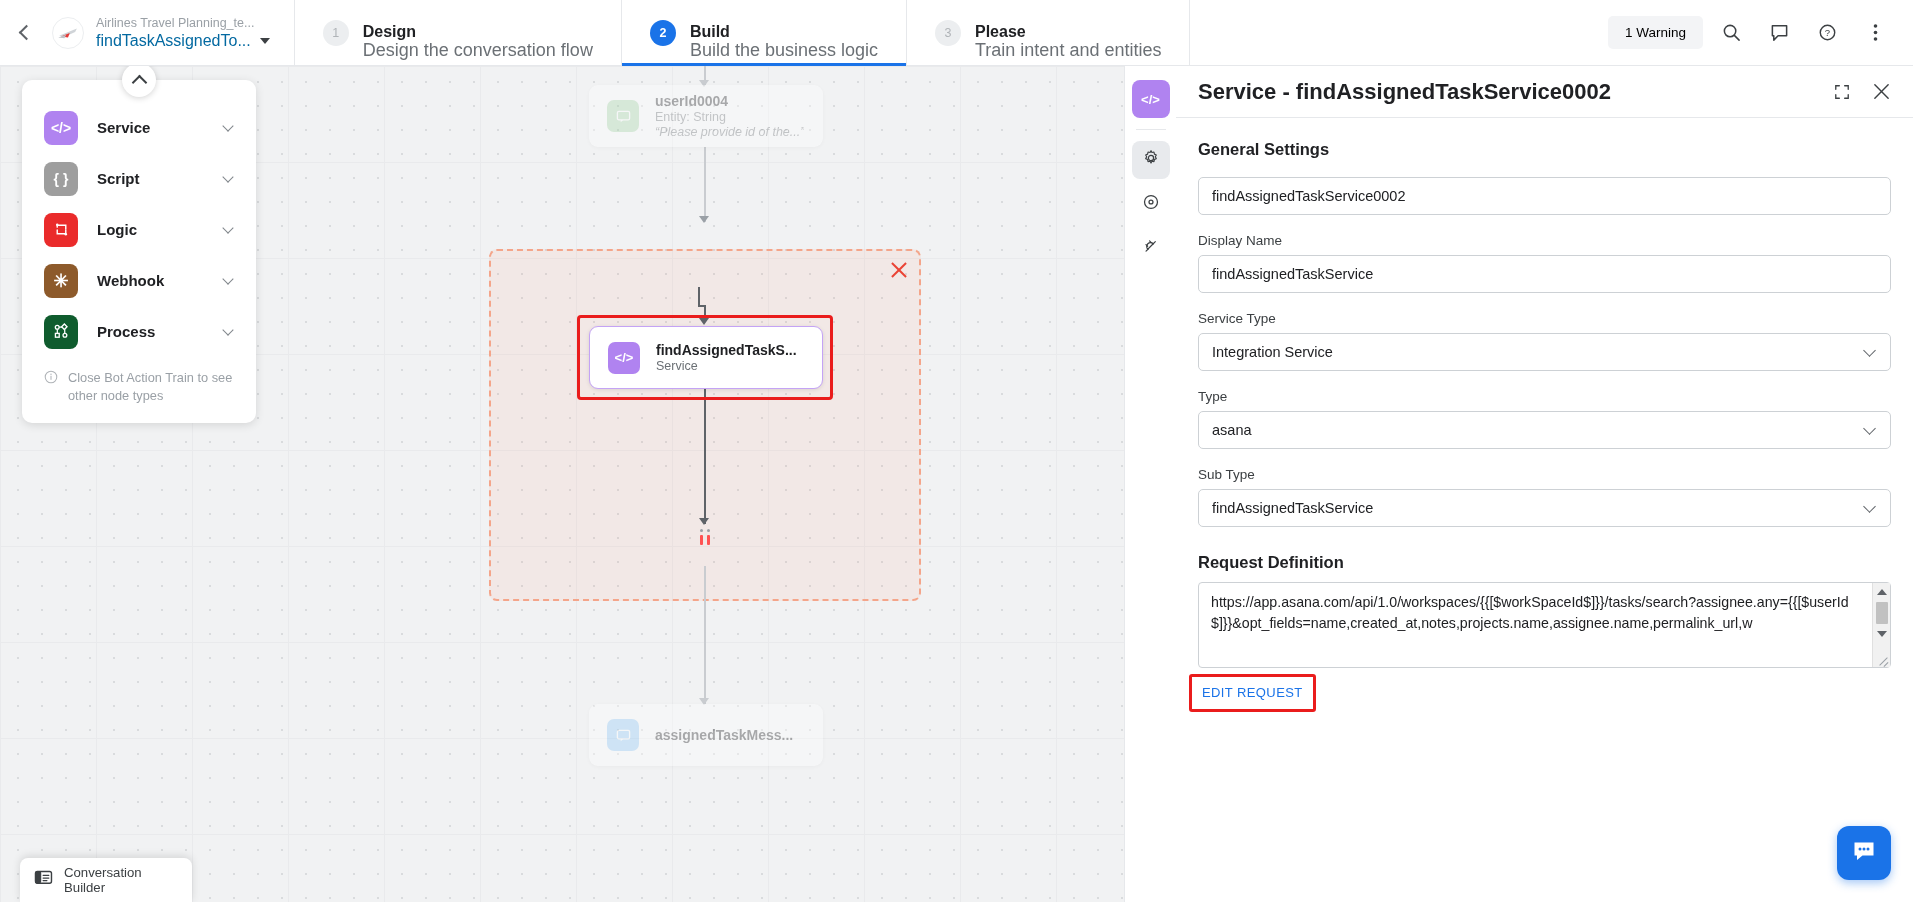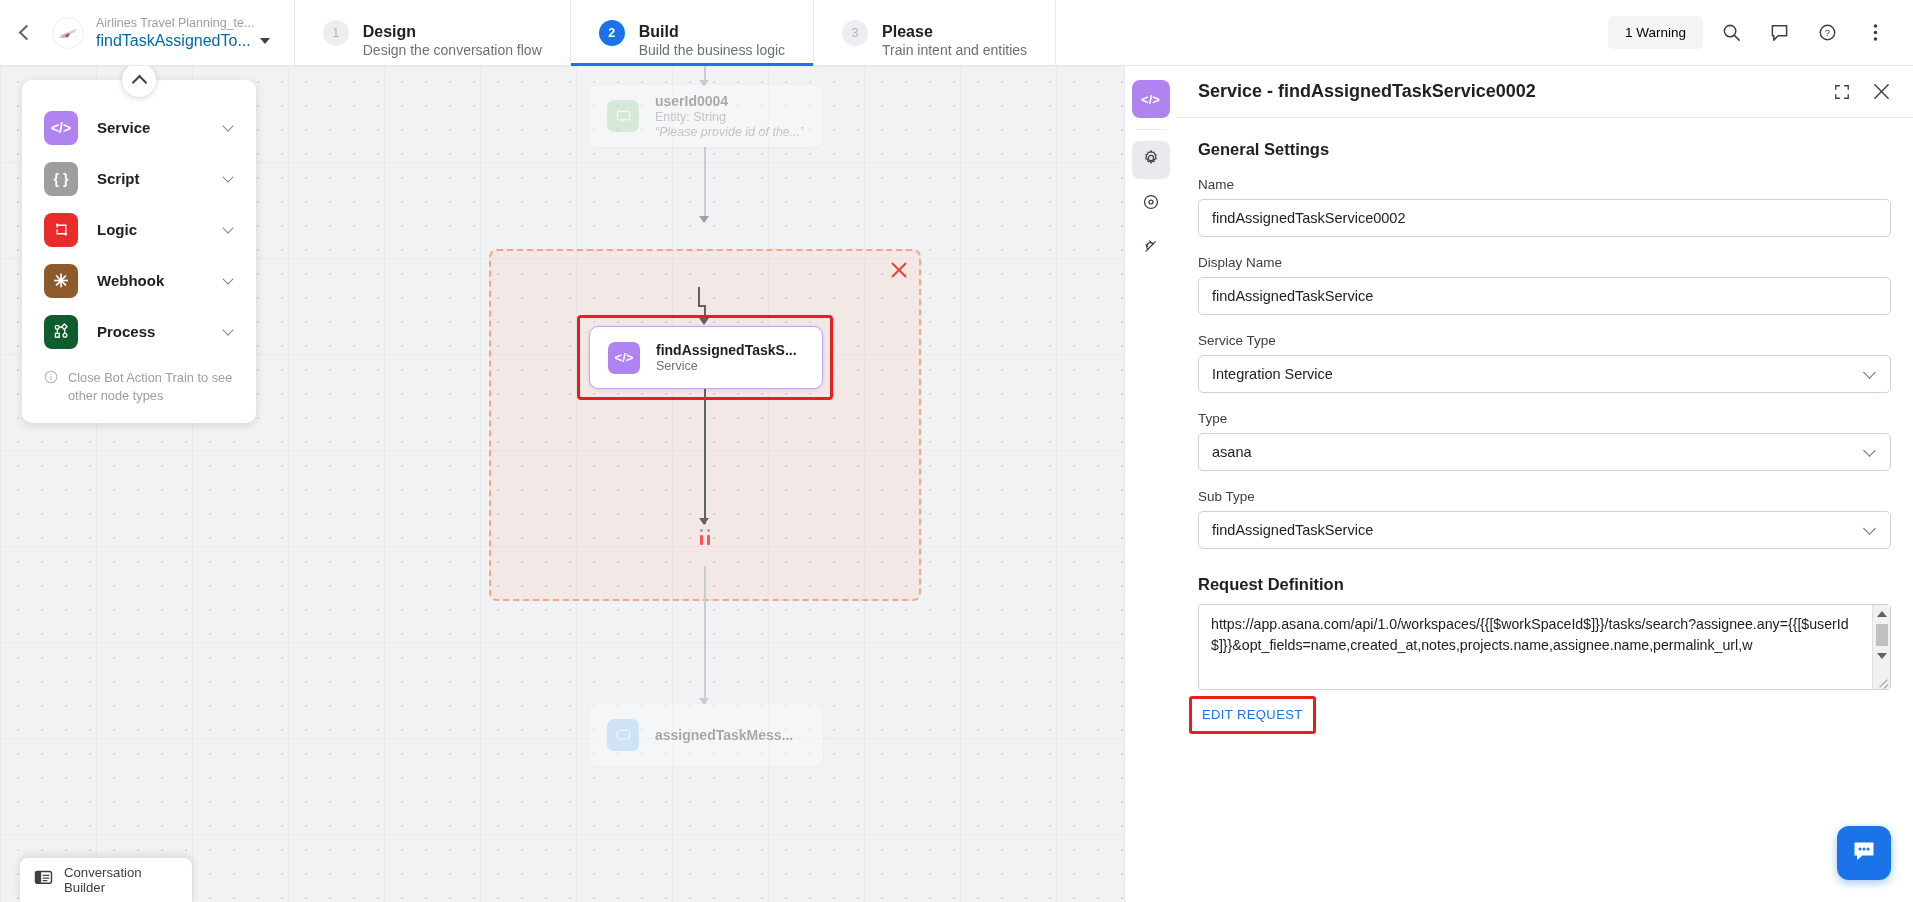--- a/index.html
+++ b/index.html
@@ -44,21 +44,21 @@
   .step:last-child { border-right: 1px solid #e6e8eb; }
   .step-num {
     width: 26px; height: 26px; border-radius: 50%;
     background: #eceef0; color: #b0b4b8;
     font-size: 12.5px; display: flex; align-items: center; justify-content: center;
     flex: 0 0 auto;
   }
   .step.active .step-num { background: #1a73e8; color: #fff; font-weight: bold; }
   .step-txt { display: flex; flex-direction: column; margin-top: 16px; }
   .step-title { font-size: 16px; font-weight: bold; color: #202124; line-height: 20px; }
-  .step-sub { font-size: 14px; color: #6b7075; line-height: 17px; }
+  .step-sub { font-size: 18px; color: #6b7075; line-height: 17px; }
   .step.active::after {
     content: ""; position: absolute; left: 0; right: 0; bottom: -1px; height: 3px; background: #1a73e8;
   }
 
   .topbar-right { margin-left: auto; display: flex; align-items: center; gap: 8px; padding-right: 18px; }
   .warn-pill {
     background: #f3f4f6; color: #000000; font-size: 13.5px;
     padding: 9px 17px; border-radius: 5px; cursor: pointer;
   }
   .icon-btn {
@@ -195,21 +195,21 @@
   .rail-sep { width: 30px; height: 1px; background: #e6e8eb; margin: 5px 0; }
 
   .panel {
     position: absolute; top: 66px; left: 1176px; width: 737px; height: 836px;
     background: #fff; z-index: 18; display: flex; flex-direction: column;
   }
   .panel-head {
     height: 52px; display: flex; align-items: center; padding: 0 22px 0 22px;
     border-bottom: 1px solid #e6e8eb; flex: 0 0 auto;
   }
-  .panel-title { font-size: 18px; font-weight: bold; color: #202124; text-align: right; }
+  .panel-title { font-size: 22px; font-weight: bold; color: #202124; text-align: right; }
   .panel-head-actions { margin-left: auto; display: flex; align-items: center; gap: 22px; }
   .ico-click { cursor: pointer; display: flex; align-items: center; justify-content: center; }
 
   .panel-body { padding: 22px 22px 0 22px; overflow: hidden; flex: 1; }
   .sec-title { font-size: 16.5px; font-weight: bold; color: #202124; margin-bottom: 18px; }
   .fld { margin-bottom: 18px; }
   .fld-label { font-size: 13.5px; color: #3c4043; margin-bottom: 7px; }
   .fld-box {
     height: 38px; border: 1px solid #cdd1d5; border-radius: 5px;
     display: flex; align-items: center; padding: 0 13px;
@@ -541,21 +541,20 @@
               <path d="M3 3l14 14M17 3L3 17" stroke="#3c4043" stroke-width="1.5" stroke-linecap="round"></path>
             </svg>
         </span>
       </span>
     </div>
 
     <div class="panel-body">
       <div class="sec-title">General Settings</div>
 
       <div class="fld">
-        <div class="fld-label">Name</div>
         <div class="fld-box">
           <span class="val">findAssignedTaskService0002</span>
         </div>
       </div>
 
       <div class="fld">
         <div class="fld-label">Display Name</div>
         <div class="fld-box">
           <span class="val">findAssignedTaskService</span>
         </div>

